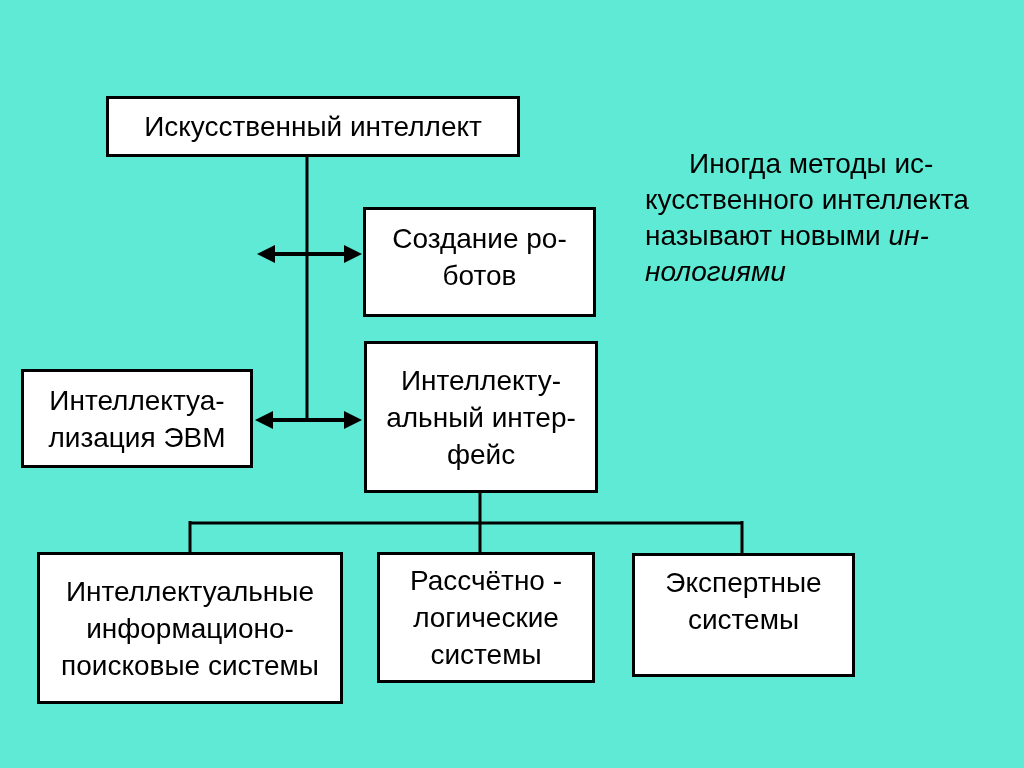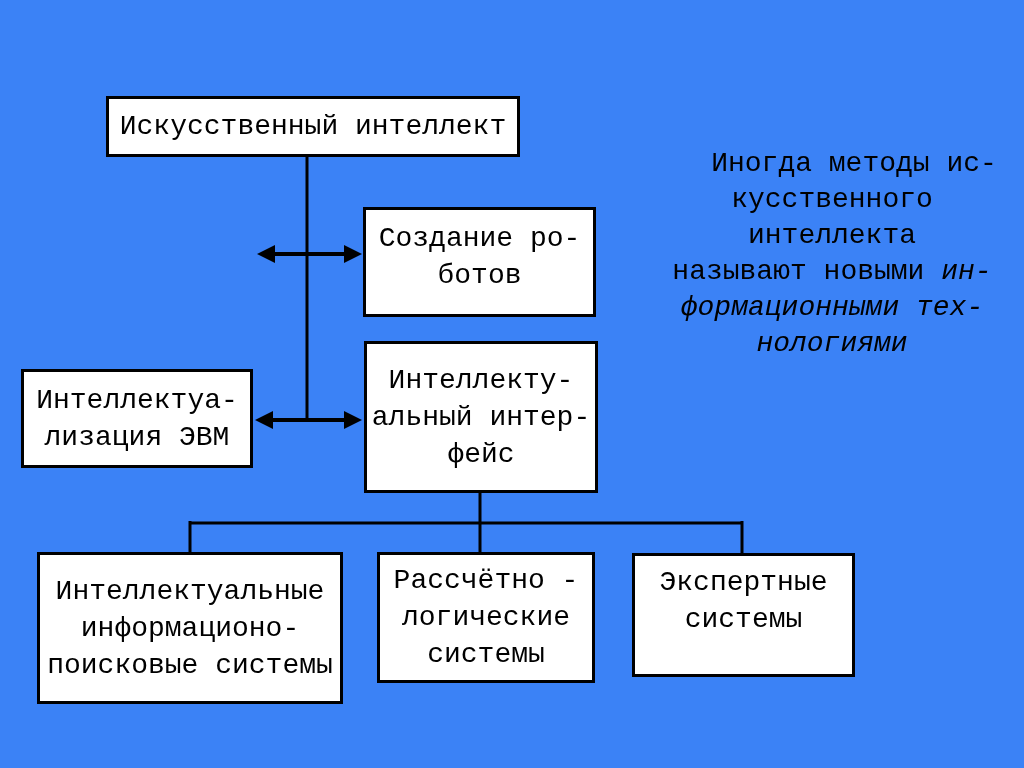--- a/index.html
+++ b/index.html
@@ -1,21 +1,21 @@
 <!DOCTYPE html>
 <html><head>
 <meta charset="utf-8">
 <style>
   html, body { margin: 0; padding: 0; background: #ffffff; }
   .canvas {
     position: relative;
     width: 1024px;
     height: 768px;
-    background: #3b82f6;
-    font-family: Liberation Mono, monospace;
+    background: #5eead4;
+    font-family: Liberation Sans, sans-serif;
     color: #000000;
     overflow: hidden;
   }
   .box {
     position: absolute;
     box-sizing: border-box;
     border: 3px solid #000000;
     background: #ffffff;
     display: flex;
     align-items: center;
@@ -40,21 +40,21 @@
     width: 1024px; height: 768px;
     pointer-events: none;
   }
   .note {
     position: absolute;
     left: 645px;
     top: 146px;
     width: 374px;
     font-size: 28px;
     line-height: 36px;
-    text-align: center;
+    text-align: left;
     color: #000000;
   }
   .note .indent { padding-left: 44px; }
   .note .it { font-style: italic; }
 </style>
 </head>
 <body>
 
 <div class="canvas">
 
@@ -99,17 +99,16 @@
 логические
 системы</div>
 
   <div class="box box-expert">Экспертные
 системы</div>
 
   <div class="note">
     <div class="indent">Иногда методы ис-</div>
     <div>кусственного интеллекта</div>
     <div><span>называют новыми </span><span class="it">ин-</span></div>
-    <div class="it">формационными тех-</div>
     <div class="it">нологиями</div>
   </div>
 
 </div>
 
 </body></html>

